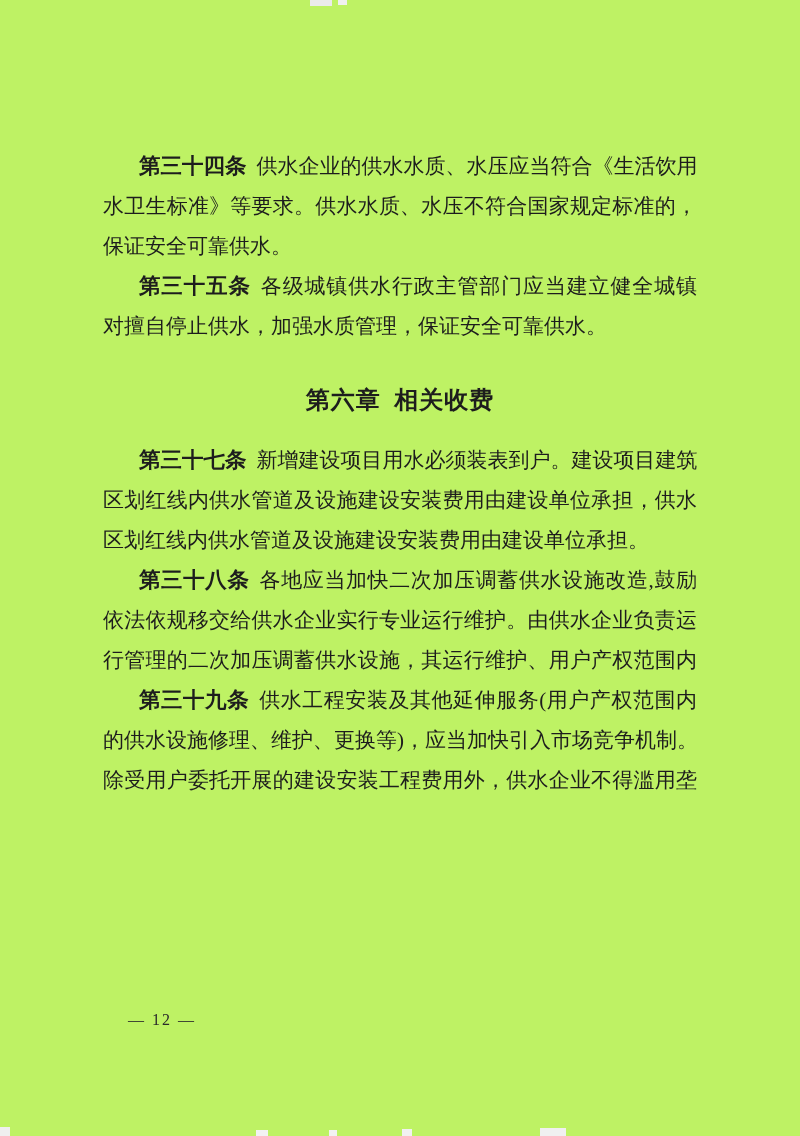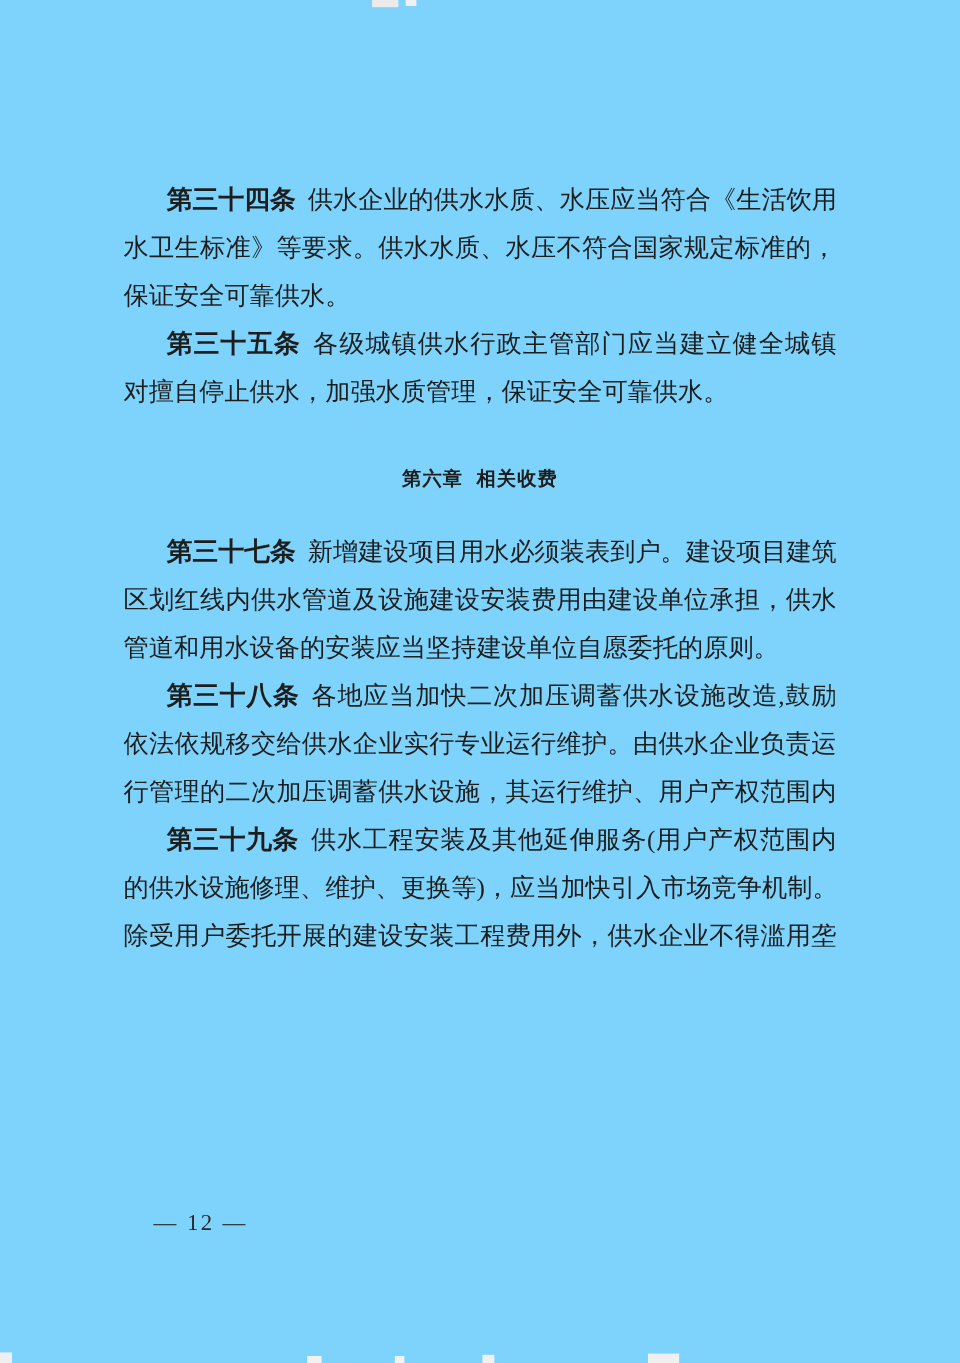--- a/index.html
+++ b/index.html
@@ -1,21 +1,21 @@
 <!DOCTYPE html>
 <html lang="zh"><head>
 <meta charset="utf-8">
 <style>
   html, body { margin: 0; padding: 0; background: #f4f4f4; }
   .page {
     position: relative;
     width: 800px;
     height: 1136px;
     margin: 0 auto;
-    background: #7dd3fc;
+    background: #bef264;
     overflow: hidden;
     font-family: "Liberation Serif", "DejaVu Serif", serif;
     color: #1d1d1d;
   }
   .content {
     position: absolute;
     left: 103px;
     top: 146px;
     width: 594px;
     font-size: 21px;
@@ -35,35 +35,35 @@
     font-weight: bold;
     font-size: 21.5px;
     margin-right: 10px;
   }
   .chapter {
     margin-top: 34px;
     height: 40px;
     line-height: 40px;
     text-align: right;
     text-align-last: center;
-    font-family: Liberation Serif, serif;
+    font-family: Liberation Sans, sans-serif;
     font-weight: bold;
-    font-size: 16px;
+    font-size: 24px;
     letter-spacing: 1px;
     word-spacing: 6px;
     white-space: nowrap;
   }
   .para.after-chapter { margin-top: 20px; }
   .pagenum {
     position: absolute;
     left: 128px;
     top: 1006px;
     height: 28px;
     line-height: 28px;
-    font-size: 19px;
+    font-size: 16px;
     color: #2a2a2a;
     letter-spacing: 2px;
     white-space: nowrap;
   }
   .artifact { position: absolute; }
 </style>
 </head>
 <body>
 
 <div class="page">
@@ -88,21 +88,21 @@
       <div class="line first"><span class="lead">第三十五条</span><span>各级城镇供水行政主管部门应当建立健全城镇</span></div>
       <div class="line last">对擅自停止供水，加强水质管理，保证安全可靠供水。</div>
     </div>
 
 
     <div class="chapter">第六章 相关收费</div>
 
     <div class="para after-chapter">
       <div class="line first"><span class="lead">第三十七条</span><span>新增建设项目用水必须装表到户。建设项目建筑</span></div>
       <div class="line">区划红线内供水管道及设施建设安装费用由建设单位承担，供水</div>
-      <div class="line last">管道和用水设备的安装应当坚持建设单位自愿委托的原则。</div>
+      <div class="line last">区划红线内供水管道及设施建设安装费用由建设单位承担。</div>
     </div>
 
     <div class="para">
       <div class="line first"><span class="lead">第三十八条</span><span>各地应当加快二次加压调蓄供水设施改造,鼓励</span></div>
       <div class="line">依法依规移交给供水企业实行专业运行维护。由供水企业负责运</div>
       <div class="line">行管理的二次加压调蓄供水设施，其运行维护、用户产权范围内</div>
     </div>
 
     <div class="para">
       <div class="line first"><span class="lead">第三十九条</span><span>供水工程安装及其他延伸服务(用户产权范围内</span></div>

